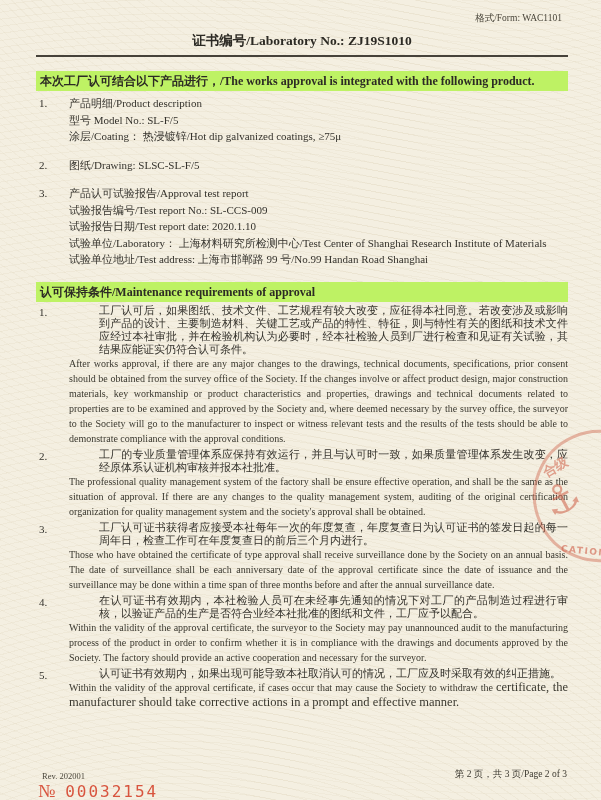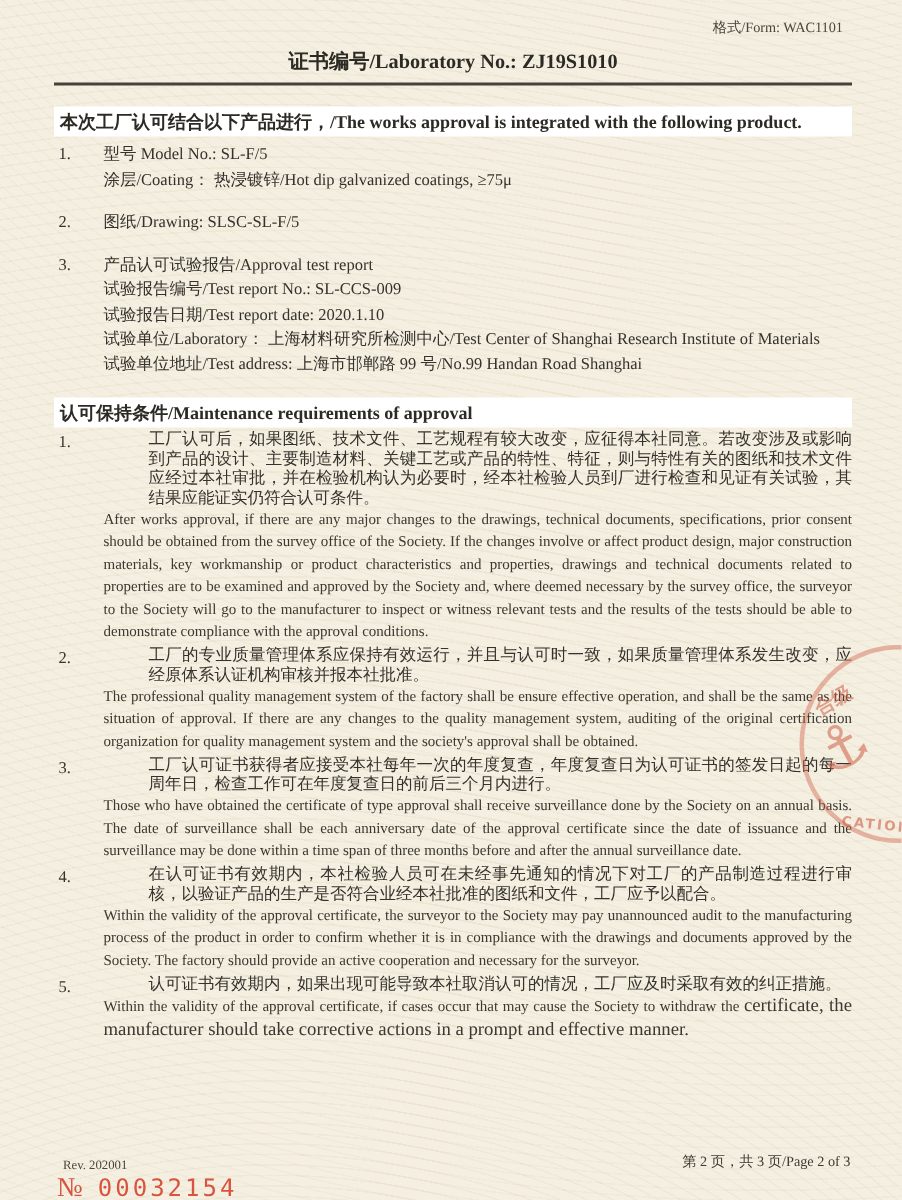--- a/index.html
+++ b/index.html
@@ -10,21 +10,21 @@
       repeating-radial-gradient(circle at 30% 160%, transparent 0 6px, rgba(193,175,134,0.10) 6px 7px),
       repeating-radial-gradient(circle at 85% -60%, transparent 0 6px, rgba(193,175,134,0.08) 6px 7px);
     font-family:"Liberation Serif", serif;
     color:#34322c;
   }
   .page{position:absolute;inset:0;padding:12px 33px 0 36px;box-sizing:border-box;}
   .form-no{text-align:right;font-size:9.5px;color:#49453a;padding-right:6px;font-family:Liberation Serif, serif;}
   .title{text-align:center;font-weight:bold;font-size:13.5px;margin-top:7px;color:#2c2a24;}
   .rule{border:none;border-top:2px solid #46423a;margin:5px 0 0 0;}
   .sec-header{
-    background:#ffffff;font-weight:bold;font-size:12px;color:#2c2a24;
+    background:#bef264;font-weight:bold;font-size:12px;color:#2c2a24;
     padding:2px 4px;margin-top:14px;line-height:16px;
   }
   .item{display:flex;margin-top:4px;}
   .item.gap{margin-top:12px;}
   .num{flex:none;width:30px;padding-left:3px;font-size:11px;line-height:16.5px;}
   .itext{flex:1;min-width:0;}
   .zh{font-size:11px;line-height:13px;text-align:justify;color:#34322c;margin-left:30px;}
   .en{font-size:10px;line-height:15px;text-align:justify;color:#3a382f;}
   .line{font-size:11px;line-height:16.5px;}
   .two-col{display:flex;font-size:11px;line-height:16.5px;}
@@ -68,20 +68,21 @@
 
   <div class="form-no">格式/Form: WAC1101</div>
   <div class="title">证书编号/Laboratory No.: ZJ19S1010</div>
   <hr class="rule">
 
   <div class="sec-header">本次工厂认可结合以下产品进行，/The works approval is integrated with the following product.</div>
 
   <div class="item">
     <div class="num">1.</div>
     <div class="itext">
+      <div class="line">产品明细/Product description</div>
       <div class="two-col">
         <span class="col1">型号 Model No.: SL-F/5</span>
       </div>
       <div class="line">涂层/Coating：  热浸镀锌/Hot dip galvanized coatings,  ≥75μ</div>
     </div>
   </div>
 
   <div class="item gap">
     <div class="num">2.</div>
     <div class="itext">

